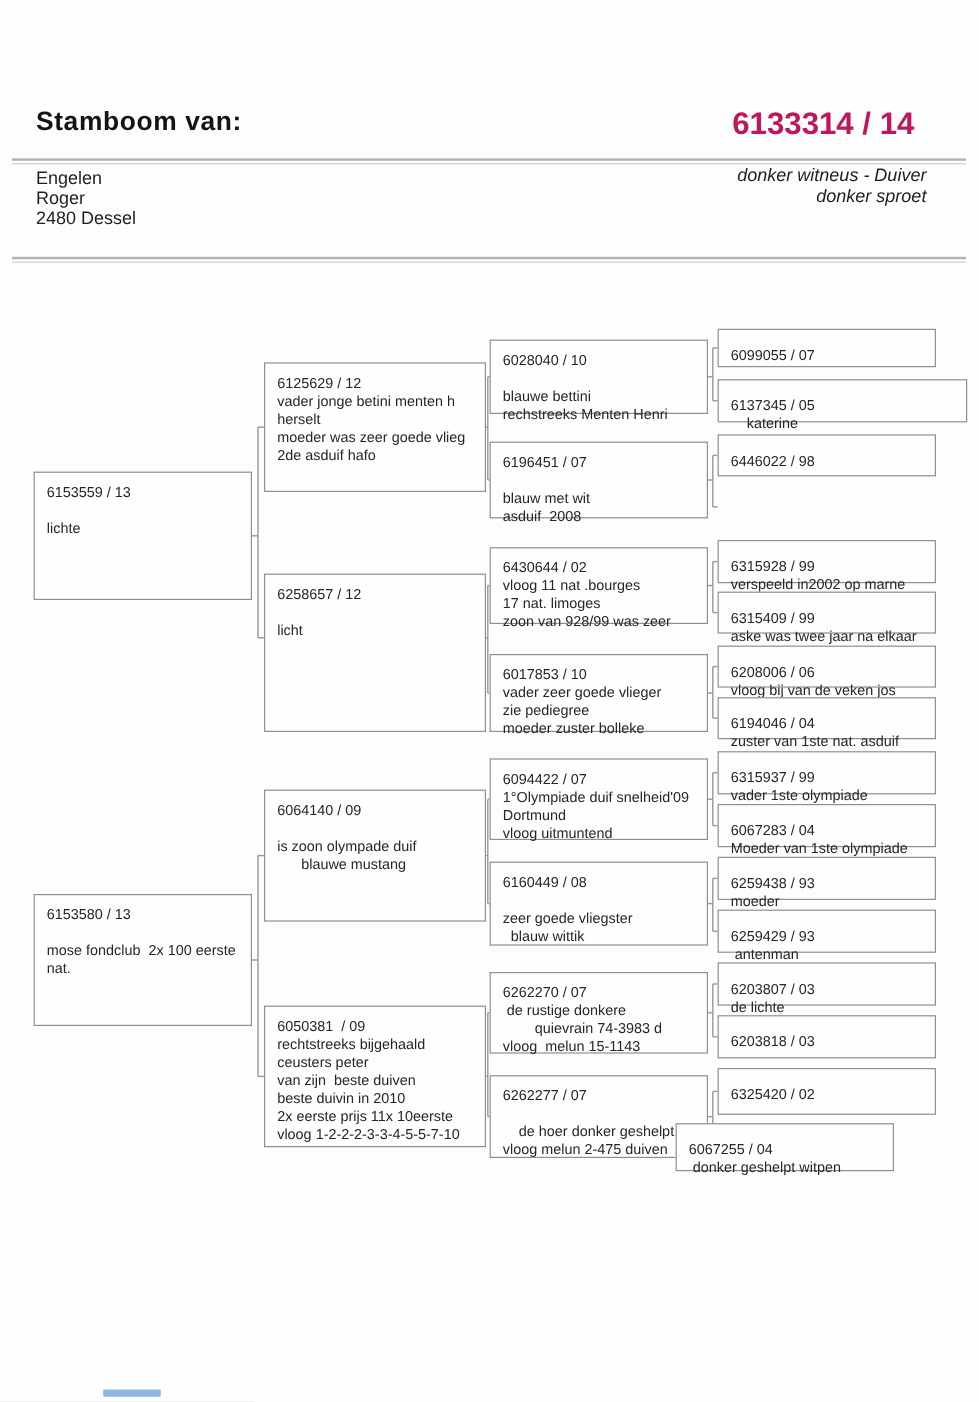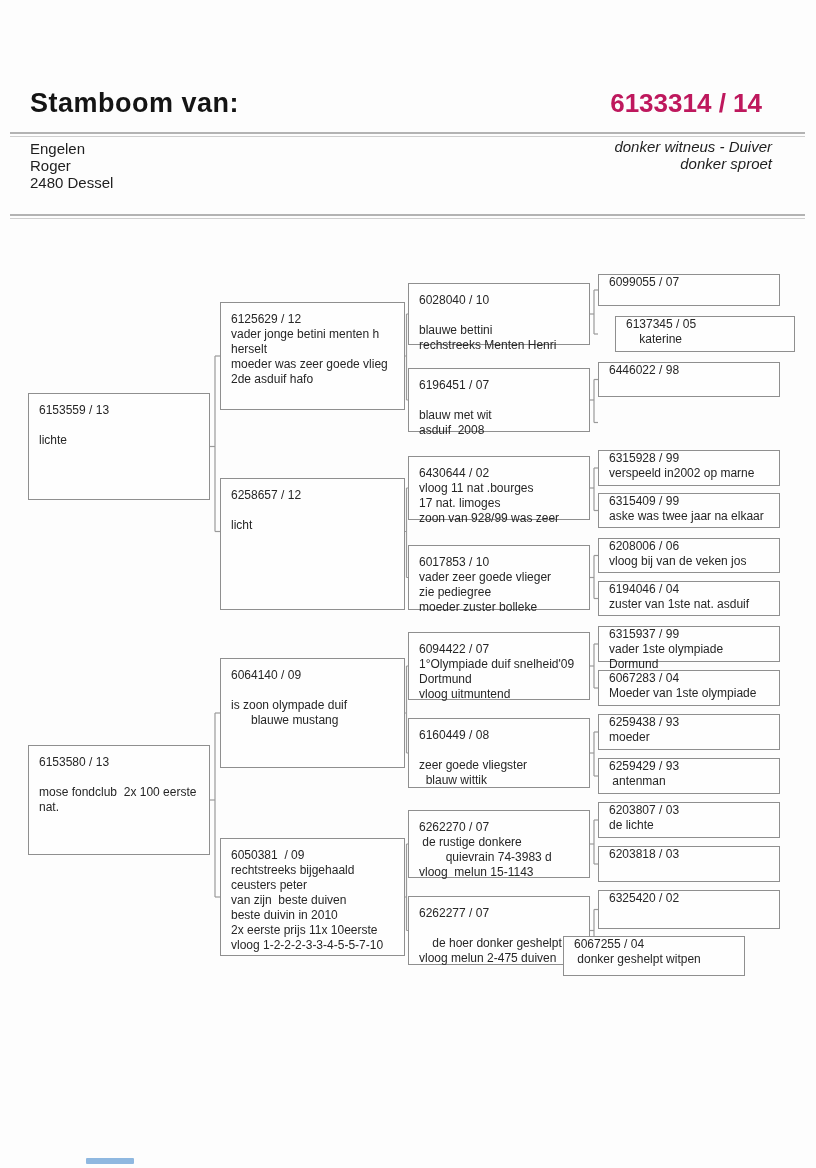--- a/index.html
+++ b/index.html
@@ -1,33 +1,33 @@
 <!DOCTYPE html>
 <html><head>
 <meta charset="utf-8">
 <style>
   html,body{margin:0;padding:0;background:#e8e8e8;}
   #page{
     position:relative;width:816px;height:1168px;background:#fdfdfd;
     font-family:"Liberation Sans",sans-serif;color:#2b2b2b;overflow:hidden;margin:0 auto;
   }
-  .title{position:absolute;left:30px;top:88px;font-size:27px;font-weight:bold;color:#141414;letter-spacing:.5px;}
+  .title{position:absolute;left:30px;top:88px;font-size:22px;font-weight:bold;color:#141414;letter-spacing:.5px;}
   .ring{position:absolute;right:54px;top:88px;font-size:26px;font-weight:bold;color:#be185d;}
   .rule{position:absolute;left:10px;width:795px;height:2px;background:#b3b3b3;}
   .rule2{position:absolute;left:10px;width:795px;height:1px;background:#cfcfcf;}
   .owner{position:absolute;left:30px;top:140px;font-size:15px;line-height:17px;color:#1e1e1e;}
   .desc{position:absolute;right:44px;top:138px;font-size:15px;line-height:17px;text-align:right;color:#1e1e1e;font-style:italic;}
   #connectors{position:absolute;left:0;top:0;}
   .box{
     position:absolute;border:1px solid #8f8f8f;background:#fefefe;
     padding:9px 6px 0 10px;font-size:12px;line-height:15px;color:#262626;
     box-sizing:border-box;
   }
   .box .bl{white-space:pre-wrap;}
-  .g4{padding-top:0;}
+  .g4{padding-top:14px;}
   .bottom-bar{position:absolute;left:86px;top:1158px;width:48px;height:6px;border-radius:1px;}
 </style>
 </head>
 <body>
 
 <div id="page">
 
   <svg id="connectors" width="816" height="1168">
       <line x1="210" y1="446.5" x2="215" y2="446.5" stroke="#9a9a9a" stroke-width="1.2"></line>
       <line x1="215" y1="356" x2="215" y2="531.5" stroke="#9a9a9a" stroke-width="1.2"></line>
@@ -191,21 +191,21 @@
   <div class="box" style="left:408px;top:896px;width:182px;height:69px">
       <div class="bl">6262277 / 07</div>
       <div class="bl">&nbsp;</div>
       <div class="bl">    de hoer donker geshelpt</div>
       <div class="bl">vloog melun 2-475 duiven</div>
     </div>
 
   <div class="box g4" style="left:598px;top:274px;width:182px;height:32px">
       <div class="bl">6099055 / 07</div>
     </div>
-  <div class="box g4" style="left:615px;top:316px;width:180px;height:36px">
+  <div class="box g4" style="left:598px;top:316px;width:208px;height:36px">
       <div class="bl">6137345 / 05</div>
       <div class="bl">    katerine</div>
     </div>
   <div class="box g4" style="left:598px;top:362px;width:182px;height:35px">
       <div class="bl">6446022 / 98</div>
     </div>
   <div class="box g4" style="left:598px;top:450px;width:182px;height:36px">
       <div class="bl">6315928 / 99</div>
       <div class="bl">verspeeld in2002 op marne</div>
     </div>

